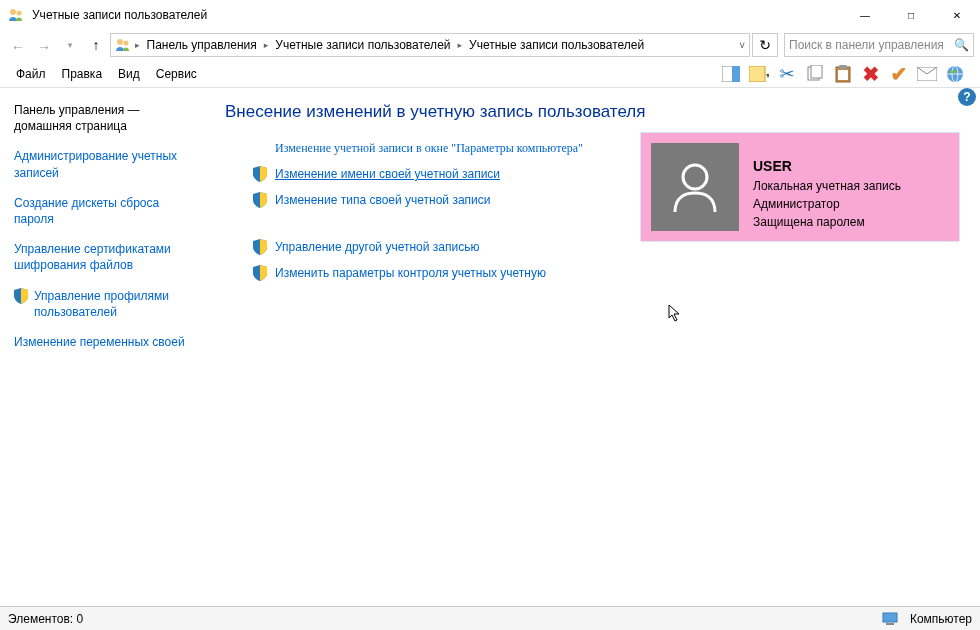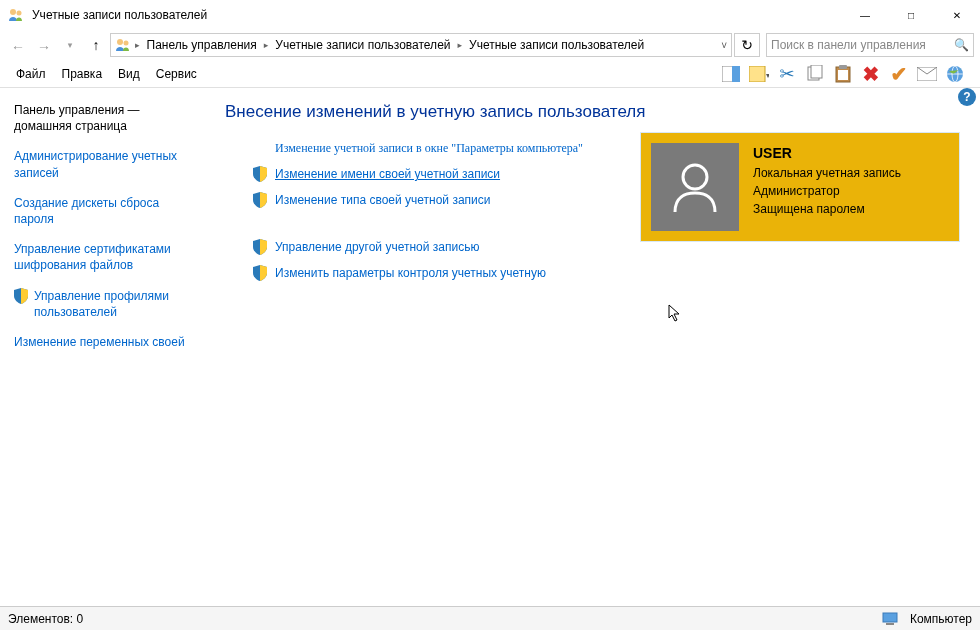--- a/index.html
+++ b/index.html
@@ -12,21 +12,21 @@
 .win-btn { width: 46px; display: flex; align-items: center; justify-content: center; font-family: "Segoe MDL2 Assets","Segoe UI Symbol",sans-serif; font-size: 10px; }
 
 .addrbar { height: 30px; display: flex; align-items: center; padding: 2px 6px; gap: 2px; }
 .nav-btn { width:24px;height:24px;display:flex;align-items:center;justify-content:center;color:#9a9a9a;font-size:14px; }
 .nav-btn.enabled{color:#000;}
 .path { flex: 1; height: 24px; border: 1px solid #ccc; display: flex; align-items: center; padding:0 4px; gap:4px; font-size:12px;}
 .path .sep{color:#666;font-size:9px;}
 .path .crumb{padding:1px 3px;}
 .path-ctrl{display:flex;align-items:center;gap:2px;margin-left:auto;}
 .path-ctrl span{font-size:10px;color:#555;}
-.search { width: 208px; height: 24px; border:1px solid #ccc; display:flex; align-items:center;padding:0 4px; margin-left:4px;}
+.search { width: 190px; height: 24px; border:1px solid #ccc; display:flex; align-items:center;padding:0 4px; margin-left:4px;}
 .search input{border:0;outline:0;flex:1;font-size:12px;color:#555;}
 .search input::placeholder{color:#888;}
 
 .menubar { height: 28px; display: flex; align-items: center; padding: 0 8px; border-bottom:1px solid #e0e0e0; }
 .menubar .menu { padding: 3px 8px; }
 .toolbar{display:flex;align-items:center;margin-left:auto;gap:6px;padding-right:6px;}
 .toolbar .tb-icon{width:22px;height:22px;display:flex;align-items:center;justify-content:center;font-size:16px;}
 
 .body { flex:1; display:flex; overflow:hidden; position:relative;}
 .sidebar { width: 205px; padding: 14px 10px 14px 14px; }
@@ -37,21 +37,21 @@
 
 .main { flex:1; padding: 14px 20px 14px 20px; position:relative;}
 .main h1 { font-size: 17px; font-weight: 400; color: #003399; margin-bottom: 18px; }
 .actions { padding-left: 28px; margin-bottom:18px;}
 .action { display:flex; gap:8px; align-items:flex-start; margin-bottom:10px; font-size:12px;}
 .action .shield{flex-shrink:0;}
 .action a{ color:#0066cc; text-decoration:none; line-height:1.35;}
 .action a.underline{text-decoration:underline;}
 .action.noshield{padding-left:0;font-family:Liberation Serif, serif;}
 
-.user-card { position:absolute; top: 44px; right: 20px; width: 320px; background:#eab308; border:1px solid #d8e8f6; padding:10px; display:flex; gap:14px; }
+.user-card { position:absolute; top: 44px; right: 20px; width: 320px; background:#f9a8d4; border:1px solid #d8e8f6; padding:10px; display:flex; gap:14px;align-items:flex-end; }
 .avatar { width: 88px; height: 88px; background:#7a7a7a; display:flex; align-items:center; justify-content:center; }
 .user-info { font-size:12px; line-height:1.5; }
 .user-info .name{font-weight:600;font-size:14px;}
 
 .statusbar { height: 24px; border-top:1px solid #ccc; display:flex; align-items:center; padding:0 8px; font-size:12px; background:#f5f5f5;}
 .statusbar .spacer{flex:1;}
 .statusbar .computer{display:flex;align-items:center;gap:12px;}
 
 .help-btn{position:absolute;right:4px;top:0;width:18px;height:18px;border-radius:50%;background:#2a7ab9;color:#fff;display:flex;align-items:center;justify-content:center;font-size:12px;font-weight:bold;}
 

